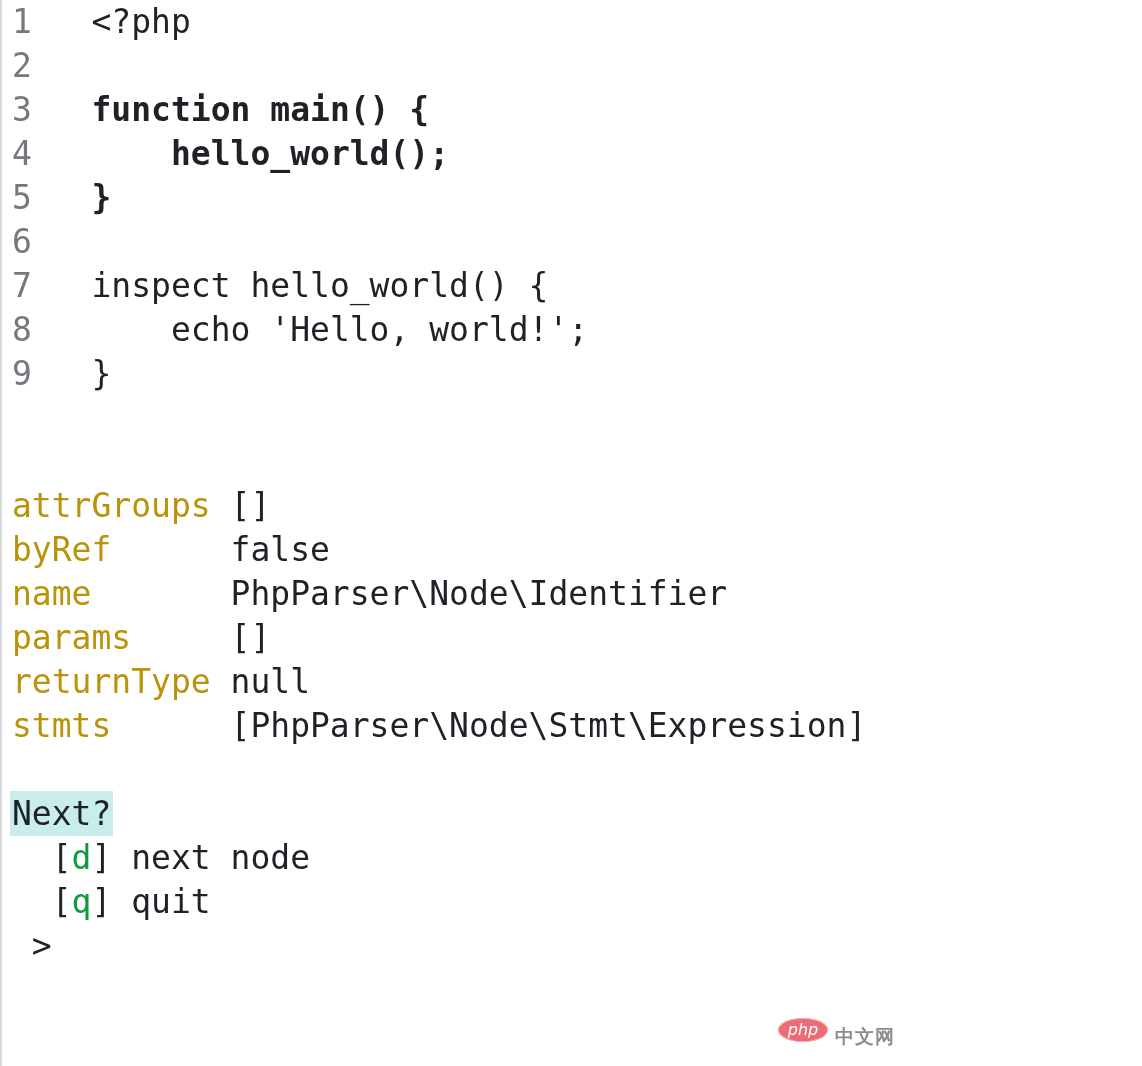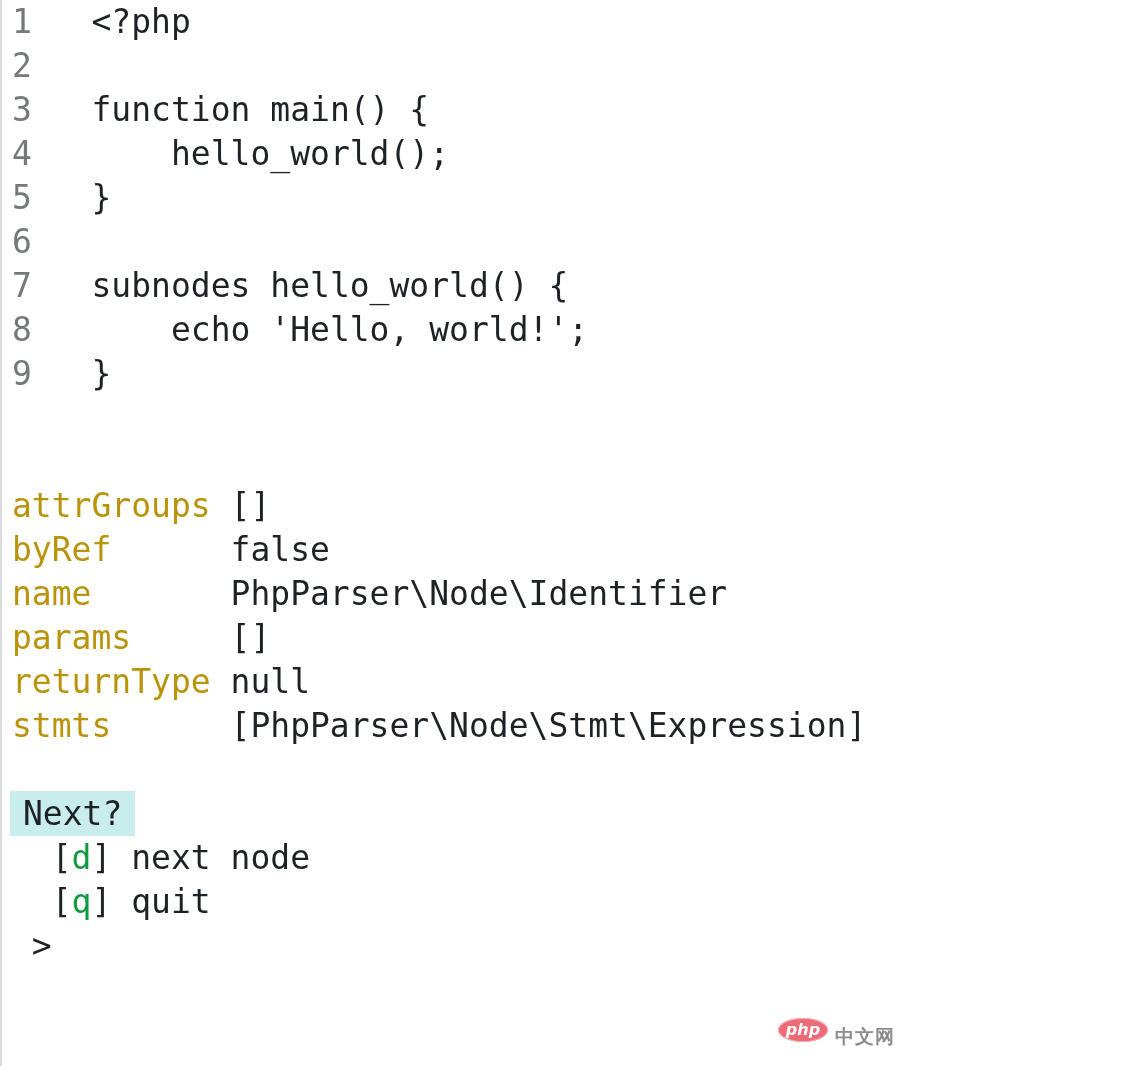--- a/index.html
+++ b/index.html
@@ -27,36 +27,36 @@
     overflow:hidden;
     color:var(--text);
     font-size:33px;
   }
   .row{
     height:44px;
     line-height:44px;
     white-space:pre;
     color:var(--text);
   }
-  .row.bold .code{font-weight:normal;}
+  .row.bold .code{font-weight:bold;}
   .lineno{
     display:inline-block;
     width:4ch;
     color:var(--line-number);
     font-weight:normal;
   }
   .attr-name{
     display:inline-block;
     width:11ch;
     color:var(--attr-gold);
   }
   .green{color:var(--class-green);}
   .hl{
     background:var(--highlight);
-    padding:3px 13px;
+    padding:3px 2px;
     margin-left:-2px;
   }
   .watermark{
     position:absolute;
     right:8px;
     bottom:16px;
     display:flex;
     align-items:center;
     gap:7px;
     font-family:"DejaVu Sans","Liberation Sans",sans-serif;
@@ -64,21 +64,21 @@
   .wm-ellipse{
     display:inline-flex;
     align-items:center;
     justify-content:center;
     width:50px;
     height:24px;
     border-radius:50%;
     background:var(--logo-pink);
     box-shadow:inset 0 0 0 1px #f6aeb4;
     color:#ffffff;
-    font-weight:bold;
+    font-weight:normal;
     font-style:italic;
     font-size:16px;
     line-height:1;
   }
   .wm-site{
     color:var(--site-gray);
     font-weight:bold;
     font-size:19px;
     letter-spacing:1px;
     margin-top:14px;
@@ -89,21 +89,21 @@
 
 <div class="terminal">
 
   <div id="code-listing">
       <div class="row"><span class="lineno">1</span><span class="code">&lt;?php</span></div>
       <div class="row"><span class="lineno">2</span><span class="code"></span></div>
       <div class="row bold"><span class="lineno">3</span><span class="code">function main() {</span></div>
       <div class="row bold"><span class="lineno">4</span><span class="code">    hello_world();</span></div>
       <div class="row bold"><span class="lineno">5</span><span class="code">}</span></div>
       <div class="row"><span class="lineno">6</span><span class="code"></span></div>
-      <div class="row"><span class="lineno">7</span><span class="code">subnodes hello_world() {</span></div>
+      <div class="row"><span class="lineno">7</span><span class="code">inspect hello_world() {</span></div>
       <div class="row"><span class="lineno">8</span><span class="code">    echo 'Hello, world!';</span></div>
       <div class="row"><span class="lineno">9</span><span class="code">}</span></div>
     </div>
 
   <div class="row"></div>
 
 
   <div class="row"></div>
 
   <div id="attributes-list">

